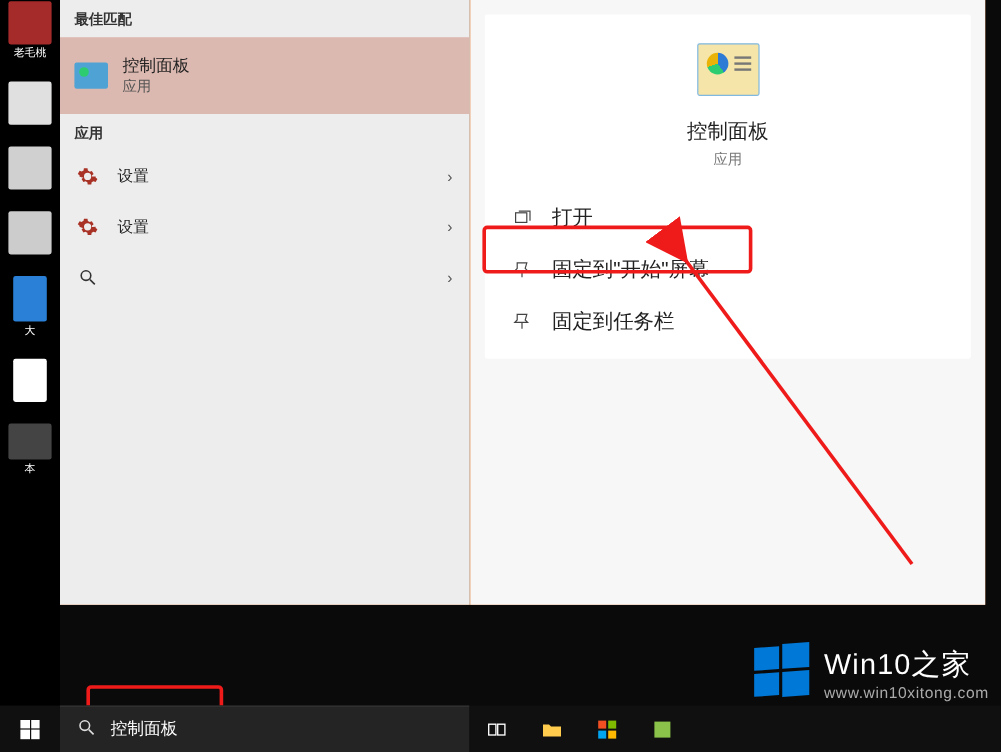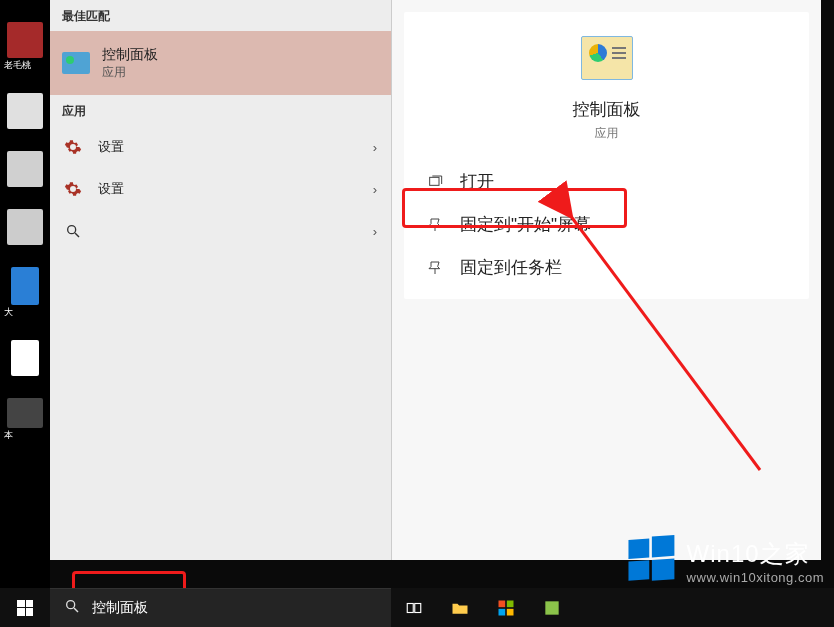--- a/index.html
+++ b/index.html
@@ -1,30 +1,30 @@
 <!DOCTYPE html>
 <html><head>
 <meta charset="utf-8">
 <style>
   * { margin: 0; padding: 0; box-sizing: border-box; font-family: "Microsoft YaHei", "Segoe UI", sans-serif; }
   body { width: 834px; height: 627px; background: #0a0a0a; overflow: hidden; position: relative; }
 
   .desktop { position: absolute; left: 0; top: 0; width: 50px; height: 588px; background: #000; }
-  .desktop-icon { margin: 22px auto 18px; width: 42px; text-align: left; }
+  .desktop-icon { margin: 1px auto 18px; width: 42px; text-align: center; }
   .desktop-icon .ico { width: 36px; height: 36px; margin: 0 auto 2px; background: #fff; border-radius: 2px; }
   .desktop-icon .lbl { font-size: 9px; color: #fff; line-height: 11px; word-break: break-all; }
   .desktop-icon.i1 .ico { background: #a52a2a; }
   .desktop-icon.i2 .ico { background: #e0e0e0; }
   .desktop-icon.i3 .ico { background: #d0d0d0; }
   .desktop-icon.i4 .ico { background: #ccc; }
   .desktop-icon.i5 .ico { background: #2a7fd6; width: 28px; height: 38px; }
   .desktop-icon.i6 .ico { background: #fff; width: 28px; height: 36px; }
   .desktop-icon.i7 .ico { background: #444; width: 36px; height: 30px; }
 
-  .search-panel { position: absolute; left: 50px; top: 0; width: 771px; height: 560px; background: #f97316; display: flex; justify-content: space-between; }
+  .search-panel { position: absolute; left: 50px; top: 0; width: 771px; height: 504px; background: #f97316; display: flex; justify-content: space-between; }
 
   .left-col { width: 341px; height: 100%; display: flex; flex-direction: column; background: #ededed; }
   .section-header { font-size: 12px; font-weight: 600; color: #333; padding: 8px 12px 6px; }
   .result-item { display: flex; align-items: center; padding: 8px 12px; position: relative; }
   .result-item.best { background: #dcb9b0; height: 64px; }
   .result-item .ric { width: 28px; height: 22px; background: #4fa3d4; border-radius: 2px; margin-right: 12px; position: relative; flex-shrink: 0; }
   .result-item .ric::after { content: ''; position: absolute; left: 4px; top: 4px; width: 8px; height: 8px; border-radius: 50%; background: #2ecc71; }
   .result-item .rtxt { flex: 1; }
   .result-item .rtitle { font-size: 14px; color: #222; font-weight: 500; }
   .result-item .rsub { font-size: 12px; color: #555; }

